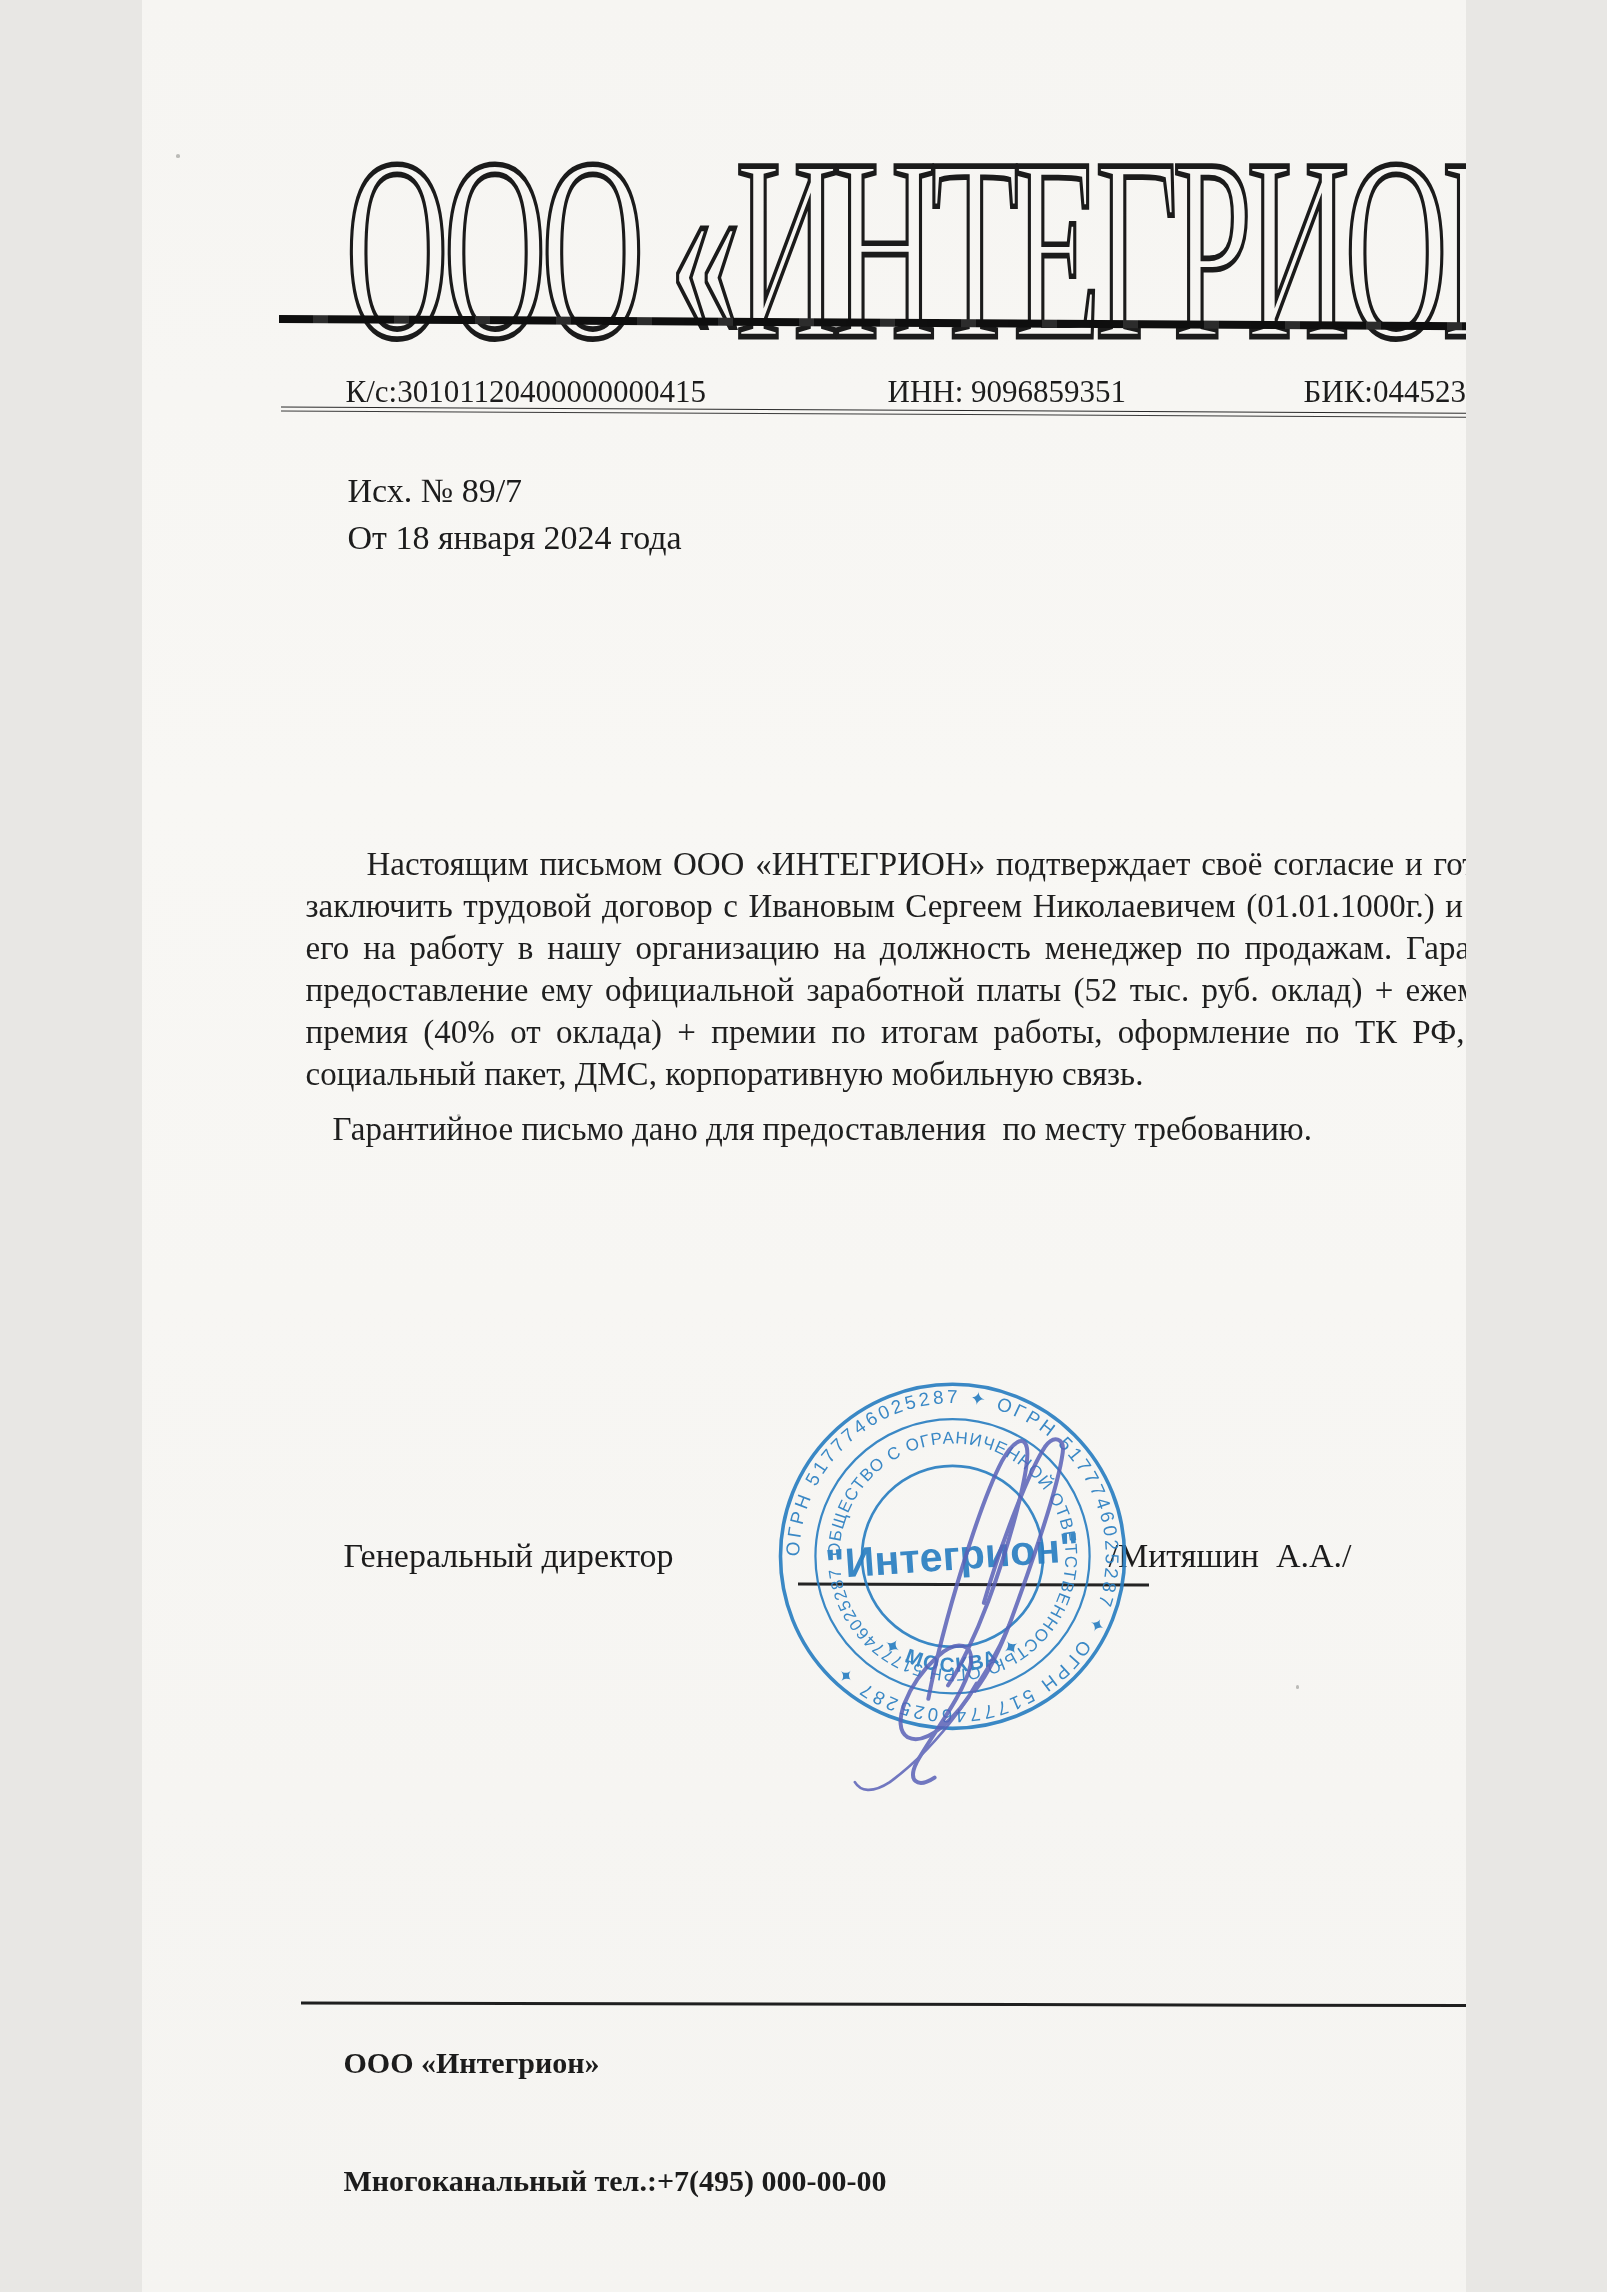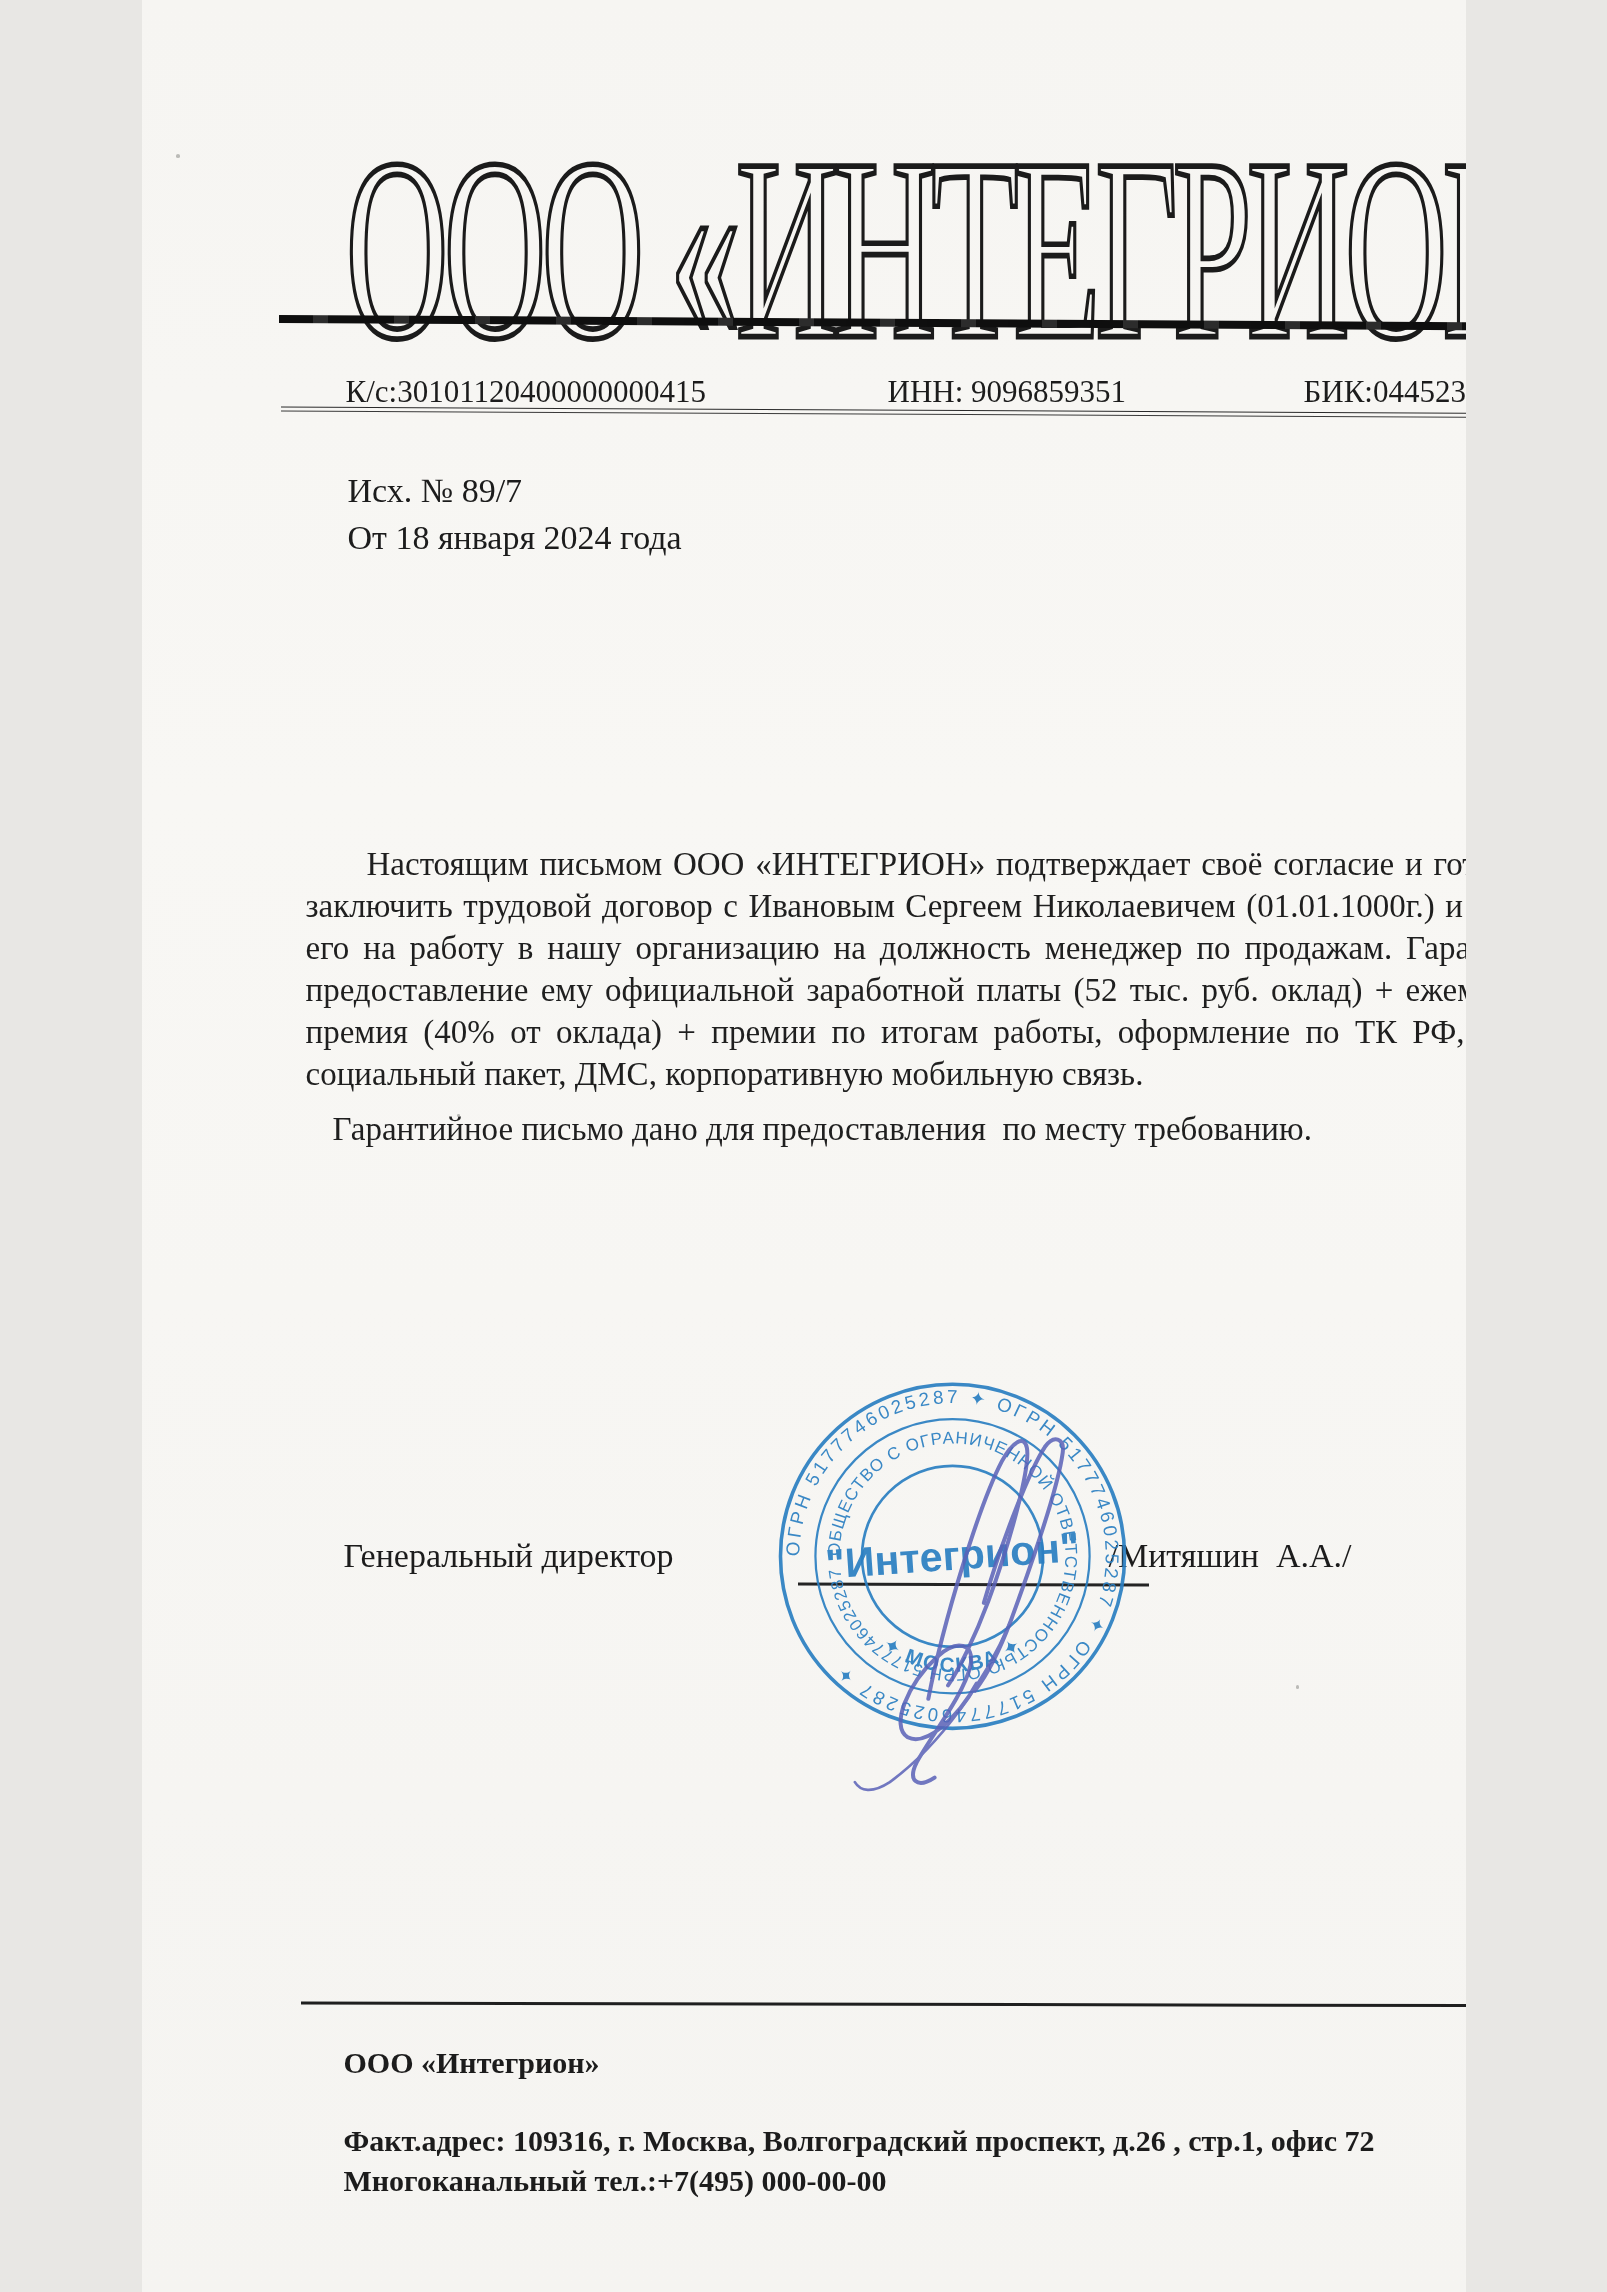--- a/index.html
+++ b/index.html
@@ -130,21 +130,20 @@
     <g stroke="#5a62b8" stroke-width="4.5" fill="none" stroke-linecap="round" opacity="0.85">
       <path d="M 238 377 C 255 290 295 160 320 112 C 332 90 345 82 348 97 C 352 118 330 200 305 268 C 290 308 272 345 260 362"></path>
       <path d="M 300 270 C 320 200 352 120 368 96 C 378 82 390 86 388 102 C 383 140 352 230 330 290 C 315 330 300 355 290 368"></path>
       <path d="M 292 360 C 270 400 235 430 215 420 C 195 408 215 360 248 330 C 270 310 290 315 285 340 C 278 372 240 420 225 448 C 215 468 225 478 245 465"></path>
       <path d="M 330 290 C 300 360 250 430 195 470 C 175 483 162 480 156 470" stroke-width="3"></path>
     </g>
   </svg>
 
   <div class="abs rule-footer"></div>
   <div class="abs f-company">ООО «Интегрион»</div>
-  <div class="abs f-actual">Факт.адрес: 109316, г. Москва, Волгоградский проспект, д.26 , стр.1, офис 72</div>
   <div class="abs f-phone">Многоканальный тел.:+7(495) 000-00-00</div>
 
   <div class="abs speck" style="left:34px;  top:154px;  width:4.5px; height:3.6px;"></div>
   <div class="abs speck" style="left:1533px;top:742px;  width:3.6px; height:3.6px;"></div>
   <div class="abs speck" style="left:315px; top:1114px; width:3.6px; height:2.7px;"></div>
   <div class="abs speck" style="left:1154px;top:1685px; width:3.6px; height:3.6px;"></div>
 </div>
 
 
 </body></html>

